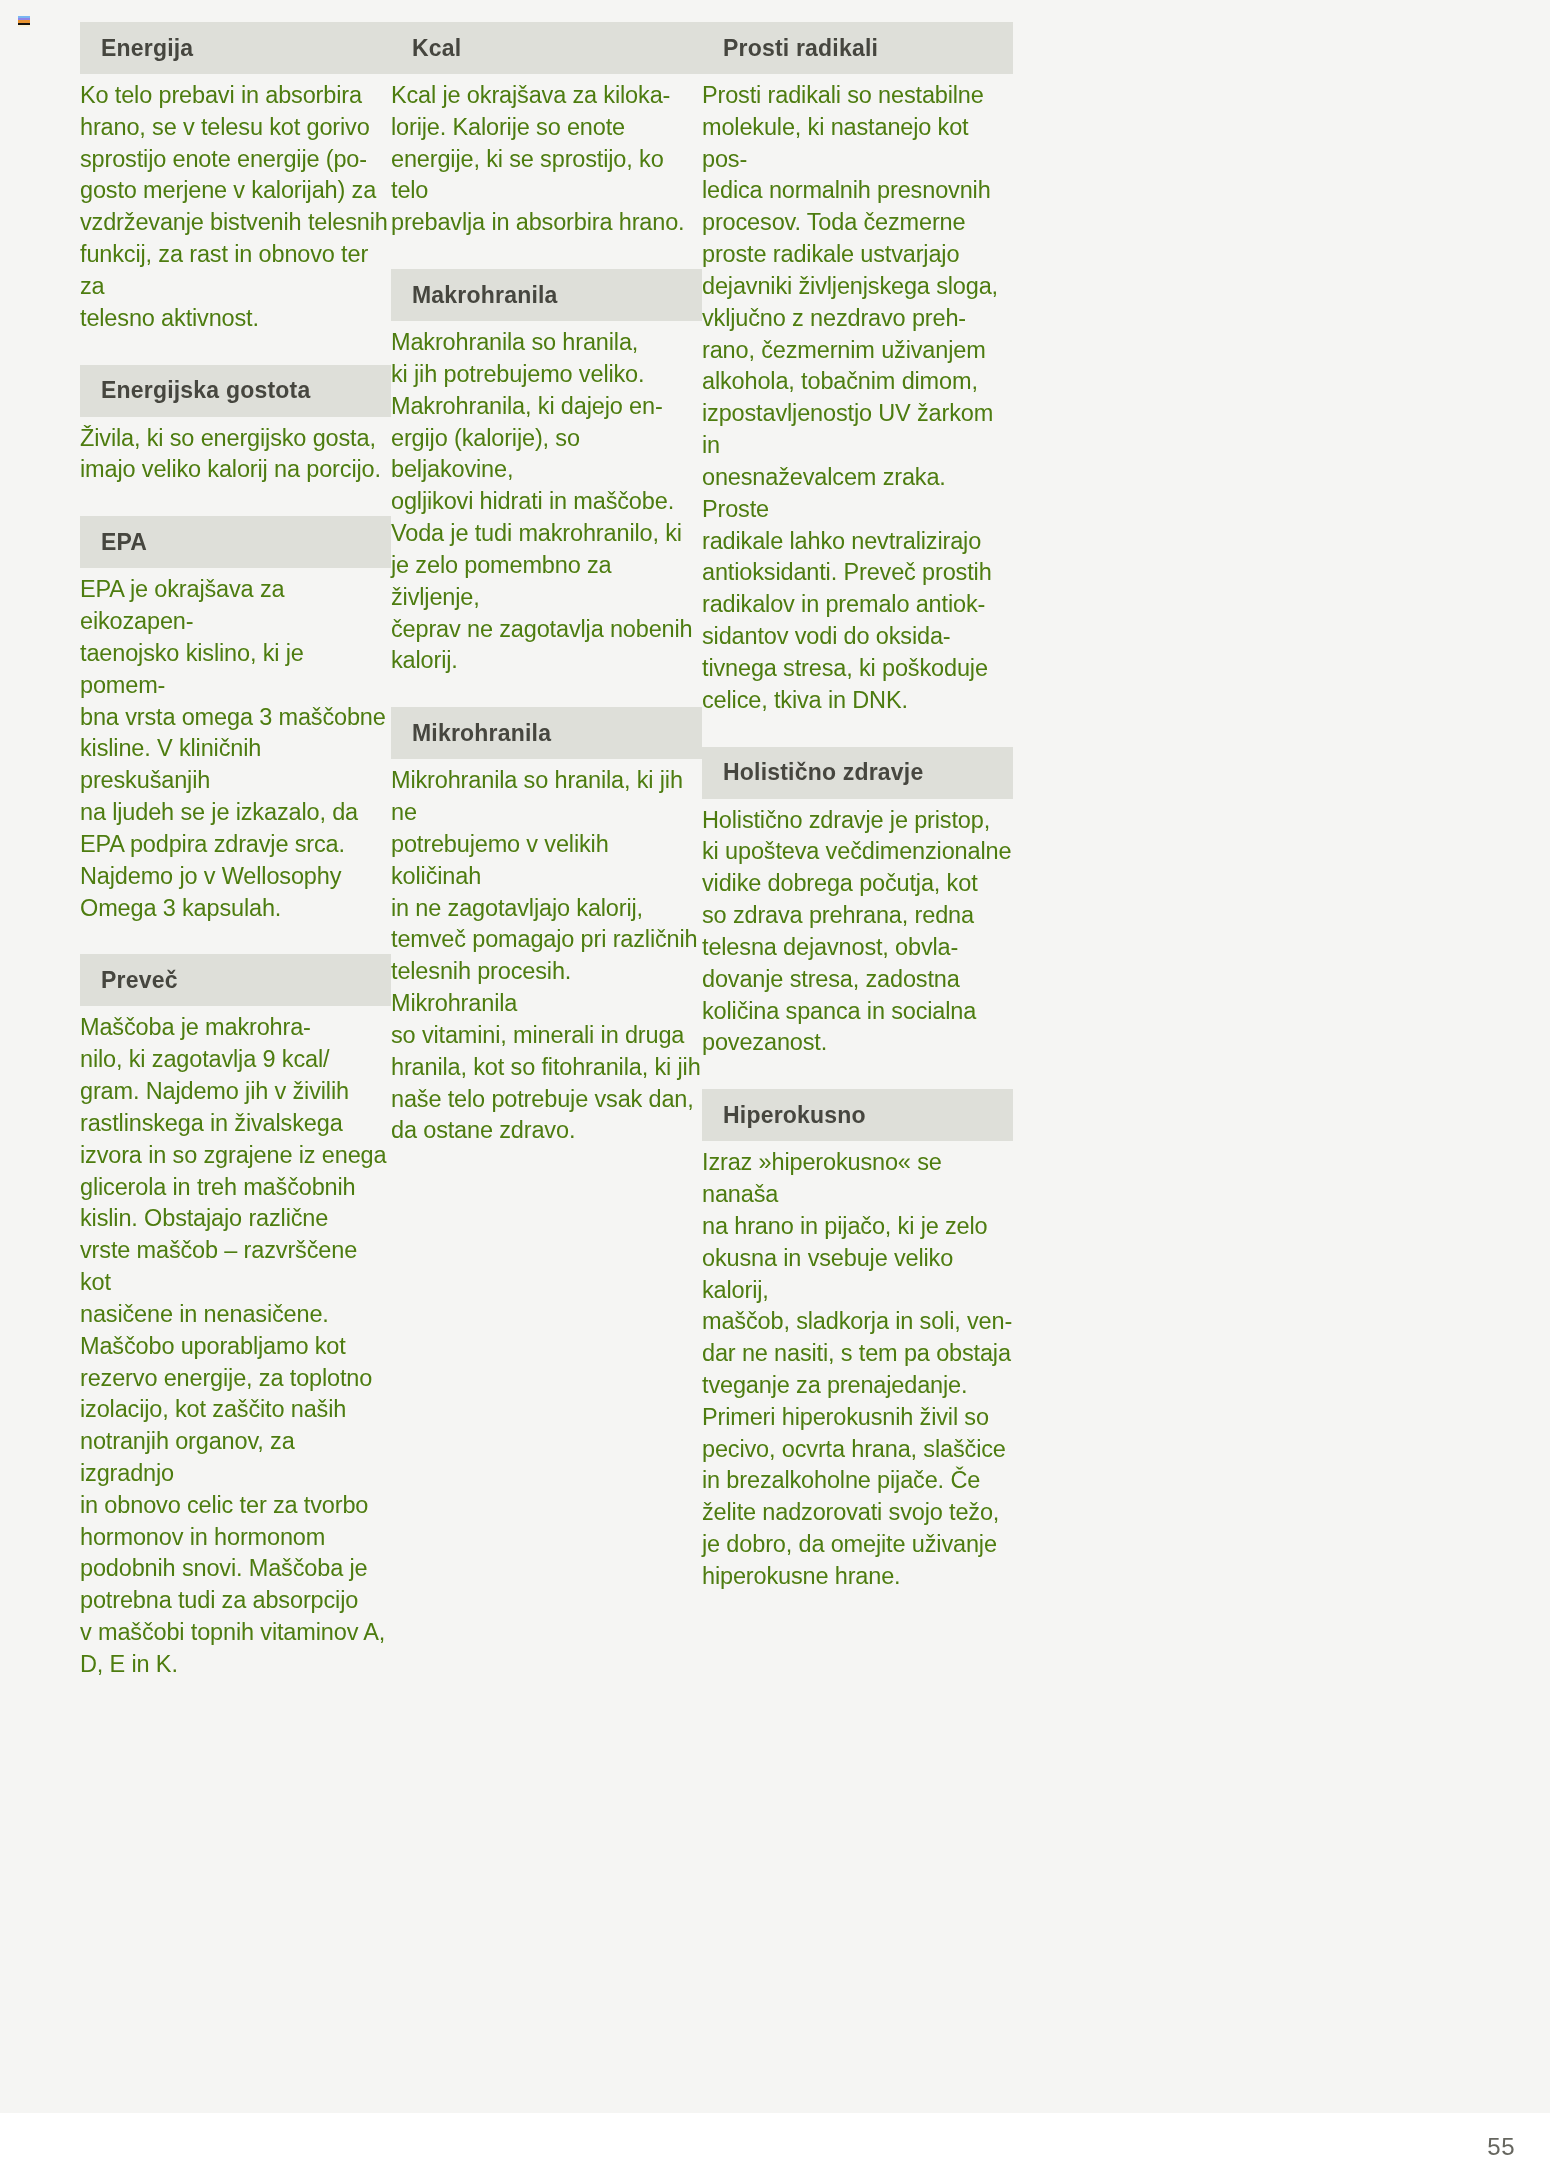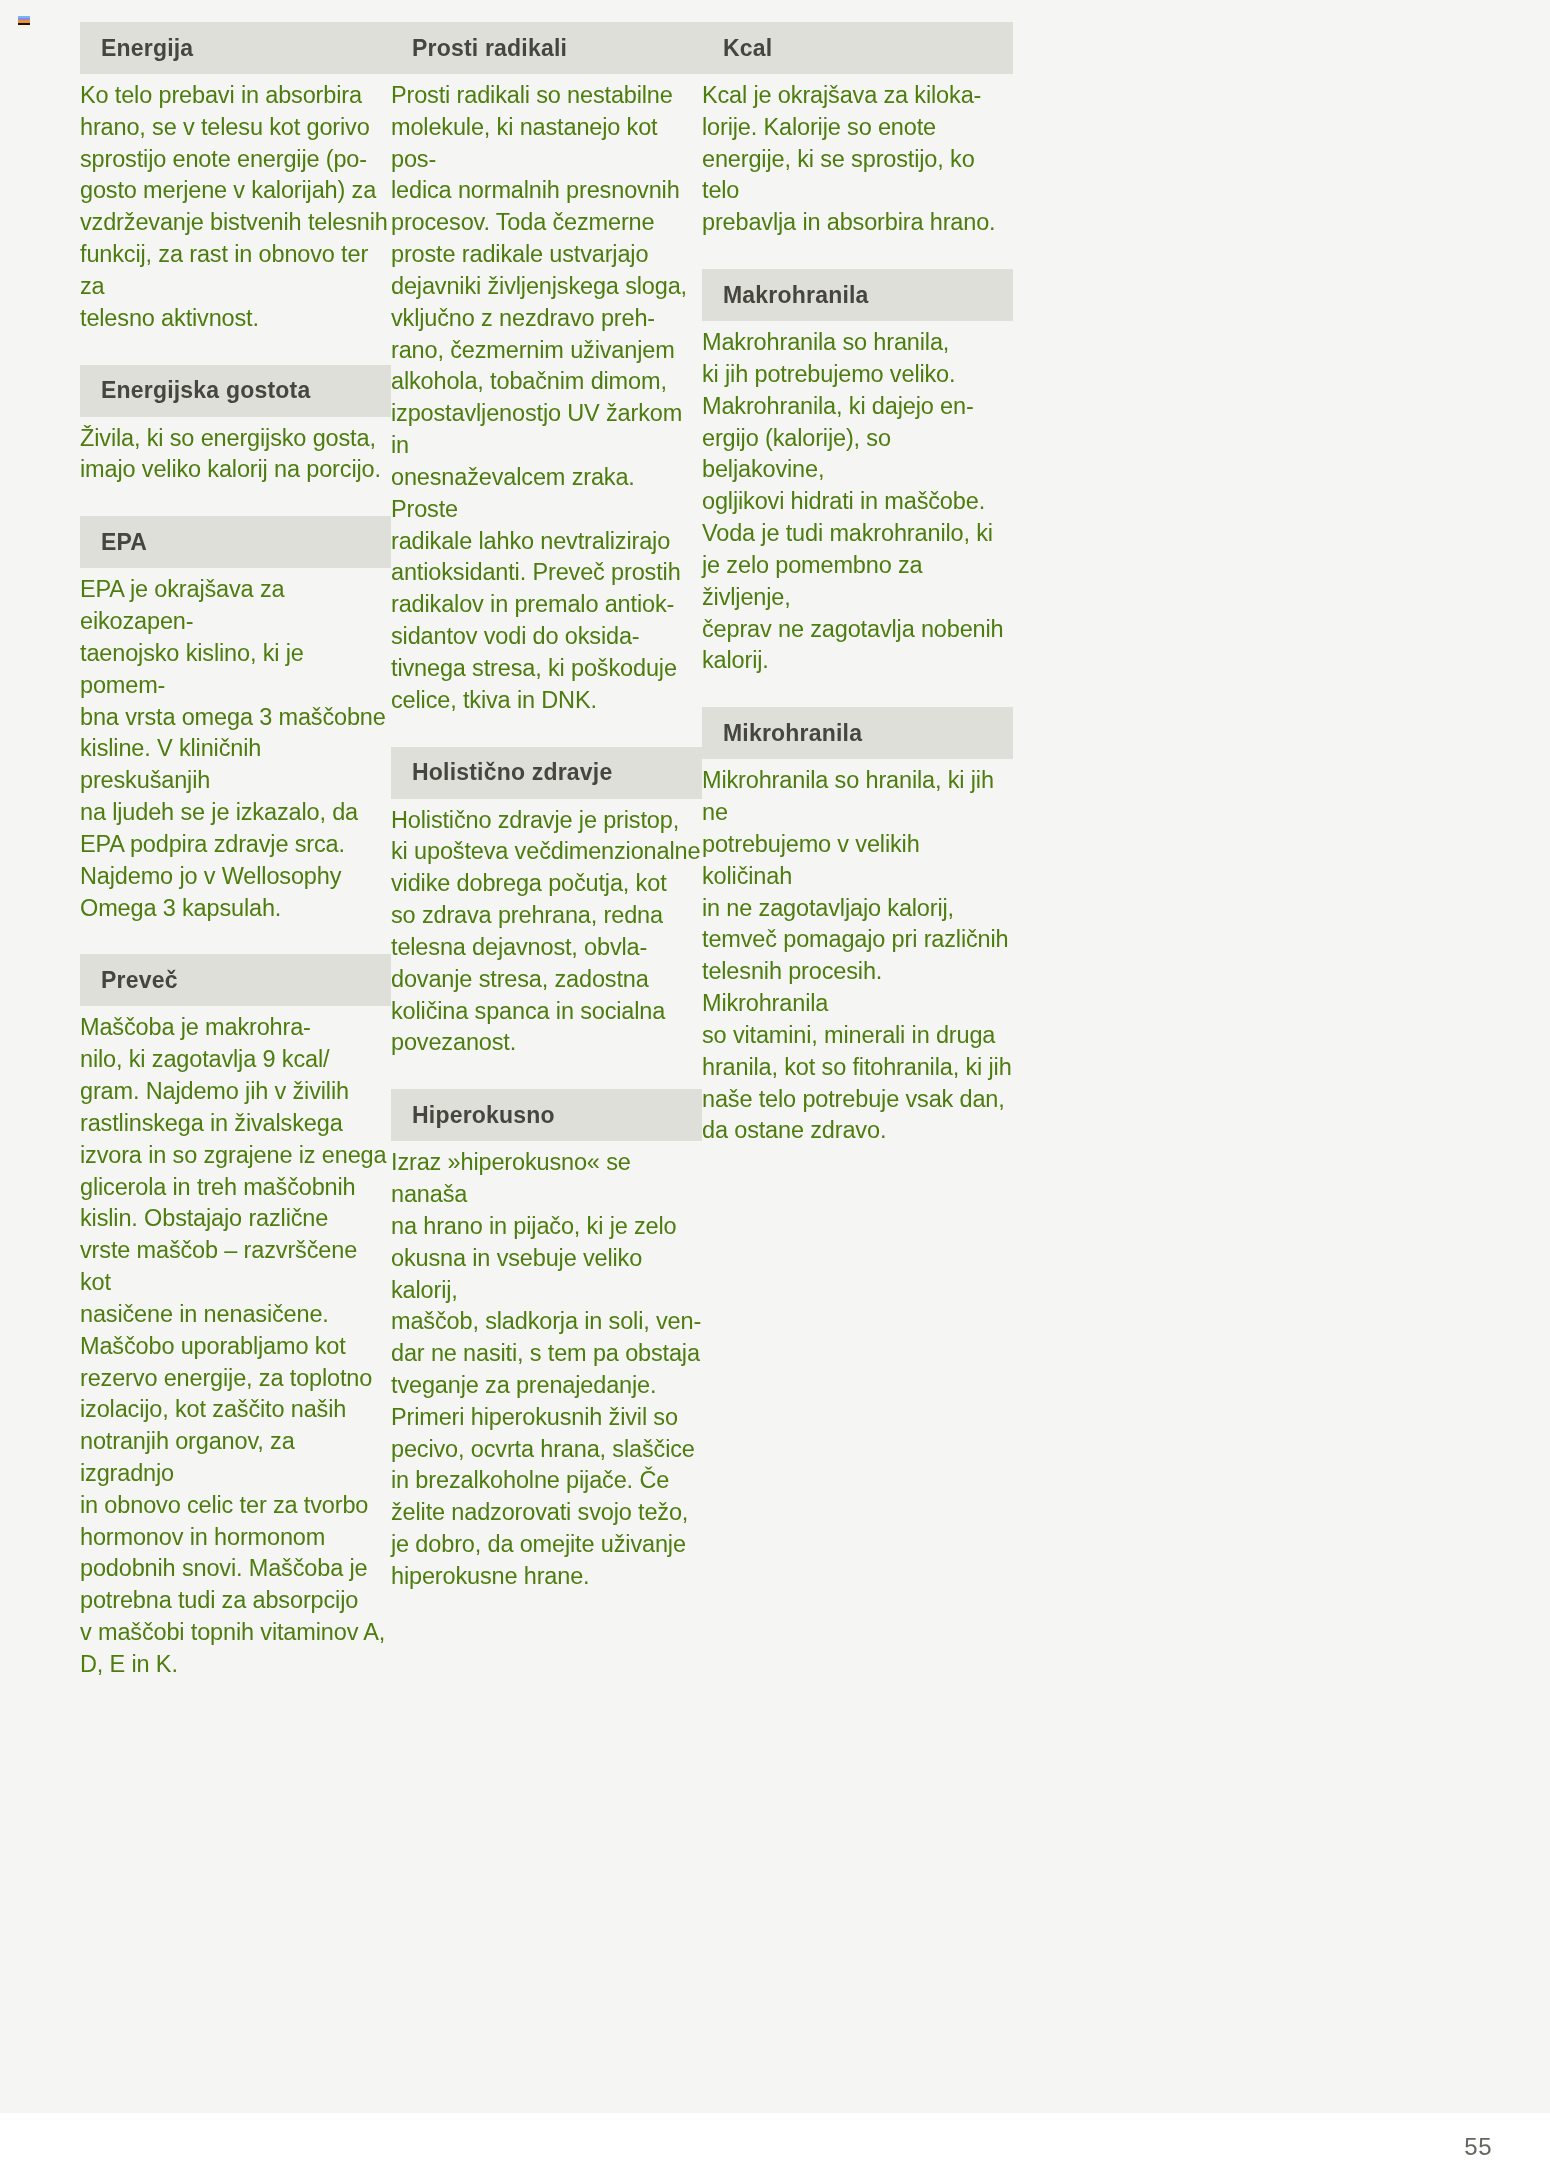--- a/index.html
+++ b/index.html
@@ -88,21 +88,21 @@
   .entry-body {
     font-size: 23.5px;
     line-height: 1.355;
     color: #4d7c0f;
     letter-spacing: -0.15px;
     white-space: pre-line;
   }
 
   #page-number {
     position: absolute;
-    right: 58px;
+    right: 35px;
     bottom: 22px;
     font-size: 24px;
     color: #66665f;
     letter-spacing: 0.5px;
     text-align: center;
   }
 </style>
 </head>
 <body>
 
@@ -175,20 +175,60 @@
 podobnih snovi. Maščoba je
 potrebna tudi za absorpcijo
 v maščobi topnih vitaminov A,
 D, E in K.</div>
       </div>
     </div>
 
     <div class="column">
       <div class="entry">
         <div class="entry-header">
+          <span class="entry-title">Kcal</span>
+        </div>
+        <div class="entry-body">Kcal je okrajšava za kiloka-
+lorije. Kalorije so enote
+energije, ki se sprostijo, ko telo
+prebavlja in absorbira hrano.</div>
+      </div>
+      <div class="entry">
+        <div class="entry-header">
+          <span class="entry-title">Makrohranila</span>
+        </div>
+        <div class="entry-body">Makrohranila so hranila,
+ki jih potrebujemo veliko.
+Makrohranila, ki dajejo en-
+ergijo (kalorije), so beljakovine,
+ogljikovi hidrati in maščobe.
+Voda je tudi makrohranilo, ki
+je zelo pomembno za življenje,
+čeprav ne zagotavlja nobenih
+kalorij.</div>
+      </div>
+      <div class="entry">
+        <div class="entry-header">
+          <span class="entry-title">Mikrohranila</span>
+        </div>
+        <div class="entry-body">Mikrohranila so hranila, ki jih ne
+potrebujemo v velikih količinah
+in ne zagotavljajo kalorij,
+temveč pomagajo pri različnih
+telesnih procesih. Mikrohranila
+so vitamini, minerali in druga
+hranila, kot so fitohranila, ki jih
+naše telo potrebuje vsak dan,
+da ostane zdravo.</div>
+      </div>
+    </div>
+
+    <div class="column">
+      <div class="entry">
+        <div class="entry-header">
           <span class="entry-title">Prosti radikali</span>
         </div>
         <div class="entry-body">Prosti radikali so nestabilne
 molekule, ki nastanejo kot pos-
 ledica normalnih presnovnih
 procesov. Toda čezmerne
 proste radikale ustvarjajo
 dejavniki življenjskega sloga,
 vključno z nezdravo preh-
 rano, čezmernim uživanjem
@@ -227,57 +267,17 @@
 tveganje za prenajedanje.
 Primeri hiperokusnih živil so
 pecivo, ocvrta hrana, slaščice
 in brezalkoholne pijače. Če
 želite nadzorovati svojo težo,
 je dobro, da omejite uživanje
 hiperokusne hrane.</div>
       </div>
     </div>
 
-    <div class="column">
-      <div class="entry">
-        <div class="entry-header">
-          <span class="entry-title">Kcal</span>
-        </div>
-        <div class="entry-body">Kcal je okrajšava za kiloka-
-lorije. Kalorije so enote
-energije, ki se sprostijo, ko telo
-prebavlja in absorbira hrano.</div>
-      </div>
-      <div class="entry">
-        <div class="entry-header">
-          <span class="entry-title">Makrohranila</span>
-        </div>
-        <div class="entry-body">Makrohranila so hranila,
-ki jih potrebujemo veliko.
-Makrohranila, ki dajejo en-
-ergijo (kalorije), so beljakovine,
-ogljikovi hidrati in maščobe.
-Voda je tudi makrohranilo, ki
-je zelo pomembno za življenje,
-čeprav ne zagotavlja nobenih
-kalorij.</div>
-      </div>
-      <div class="entry">
-        <div class="entry-header">
-          <span class="entry-title">Mikrohranila</span>
-        </div>
-        <div class="entry-body">Mikrohranila so hranila, ki jih ne
-potrebujemo v velikih količinah
-in ne zagotavljajo kalorij,
-temveč pomagajo pri različnih
-telesnih procesih. Mikrohranila
-so vitamini, minerali in druga
-hranila, kot so fitohranila, ki jih
-naše telo potrebuje vsak dan,
-da ostane zdravo.</div>
-      </div>
-    </div>
-
   </div>
 
   <div id="page-number">55</div>
 
 </div>
 
 </body></html>

